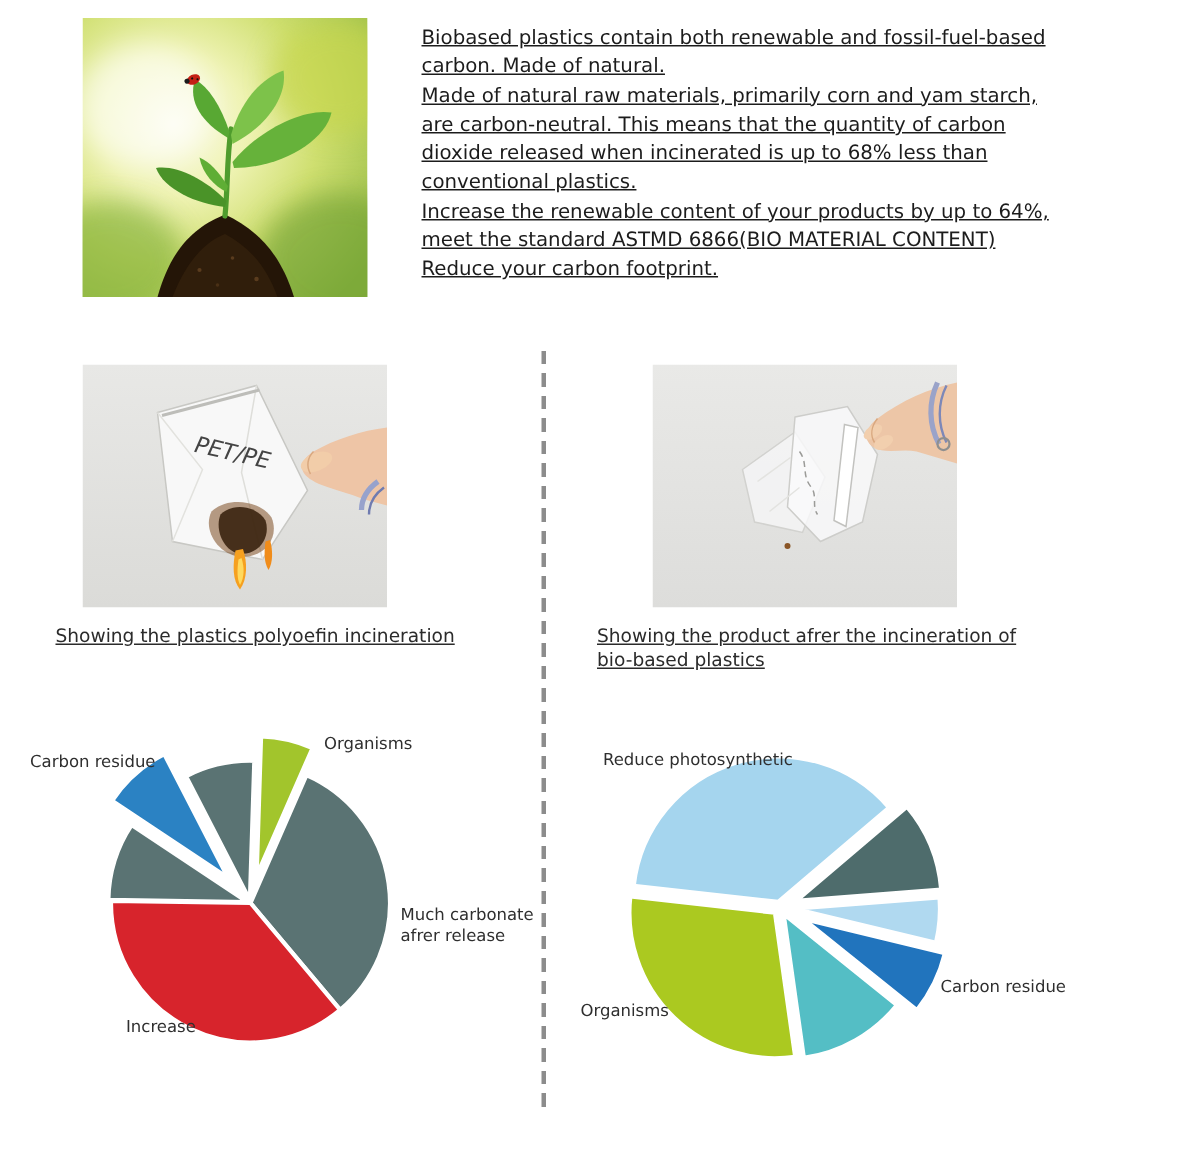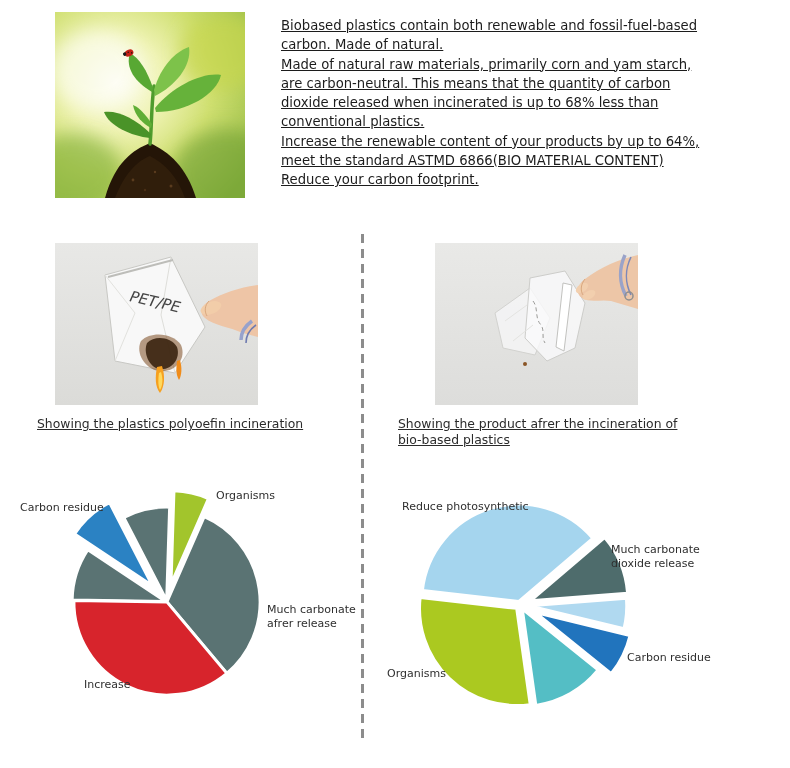--- a/index.html
+++ b/index.html
@@ -191,18 +191,16 @@
       <path d="M 135.76 120.56 L 232.48 113.12 A 97 97 0 0 0 209.63 57.70 Z" fill="#4e6c6c" stroke="#ffffff" stroke-width="2.8" stroke-linejoin="round"></path>
       <path d="M 123.87 121.29 L 197.73 58.42 A 97 97 0 0 0 27.47 110.48 Z" fill="#a5d5ee" stroke="#ffffff" stroke-width="2.8" stroke-linejoin="round"></path>
       <path d="M 121.62 128.48 L 25.22 117.66 A 97 97 0 0 0 135.12 224.53 Z" fill="#abc920" stroke="#ffffff" stroke-width="2.8" stroke-linejoin="round"></path>
     </svg>
 
   <div class="lbl" id="lbl-l-carbon">Carbon residue</div>
   <div class="lbl" id="lbl-l-organisms">Organisms</div>
   <div class="lbl" id="lbl-l-much">Much carbonate afrer release</div>
   <div class="lbl" id="lbl-l-toxicant">Increase</div>
   <div class="lbl" id="lbl-r-green">Reduce photosynthetic</div>
-  <div class="lbl" id="lbl-r-much" style="white-space:pre-line;">Much carbonate
-dioxide release</div>
   <div class="lbl" id="lbl-r-carbon">Carbon residue</div>
   <div class="lbl" id="lbl-r-organisms">Organisms</div>
 
 </div>
 
 </body></html>

